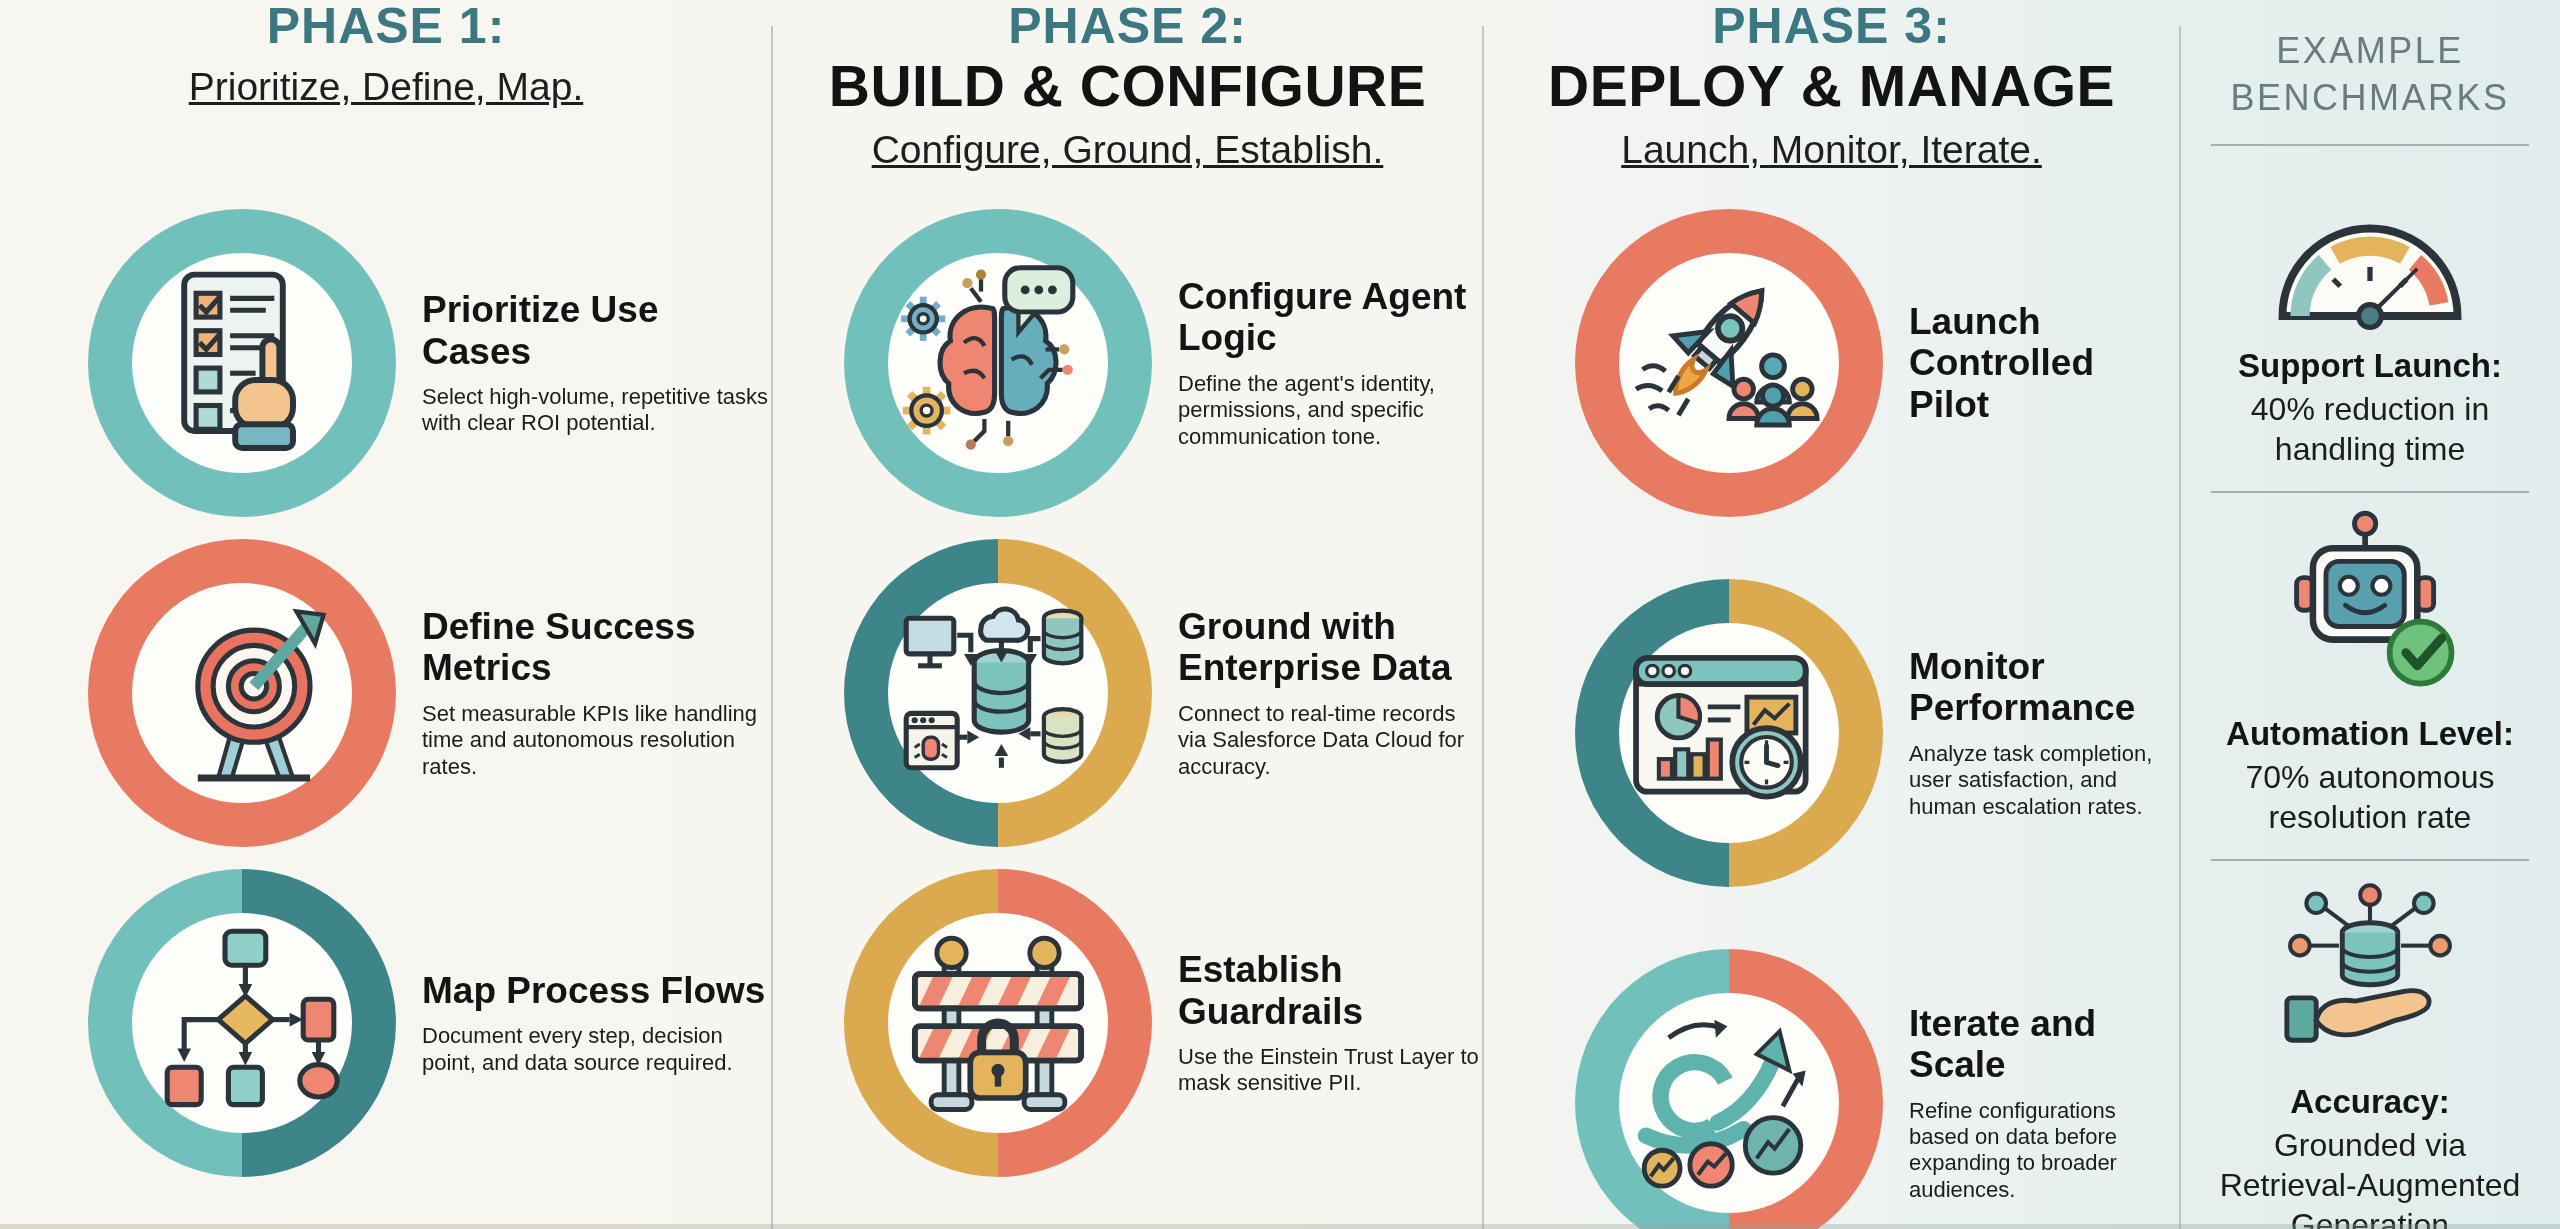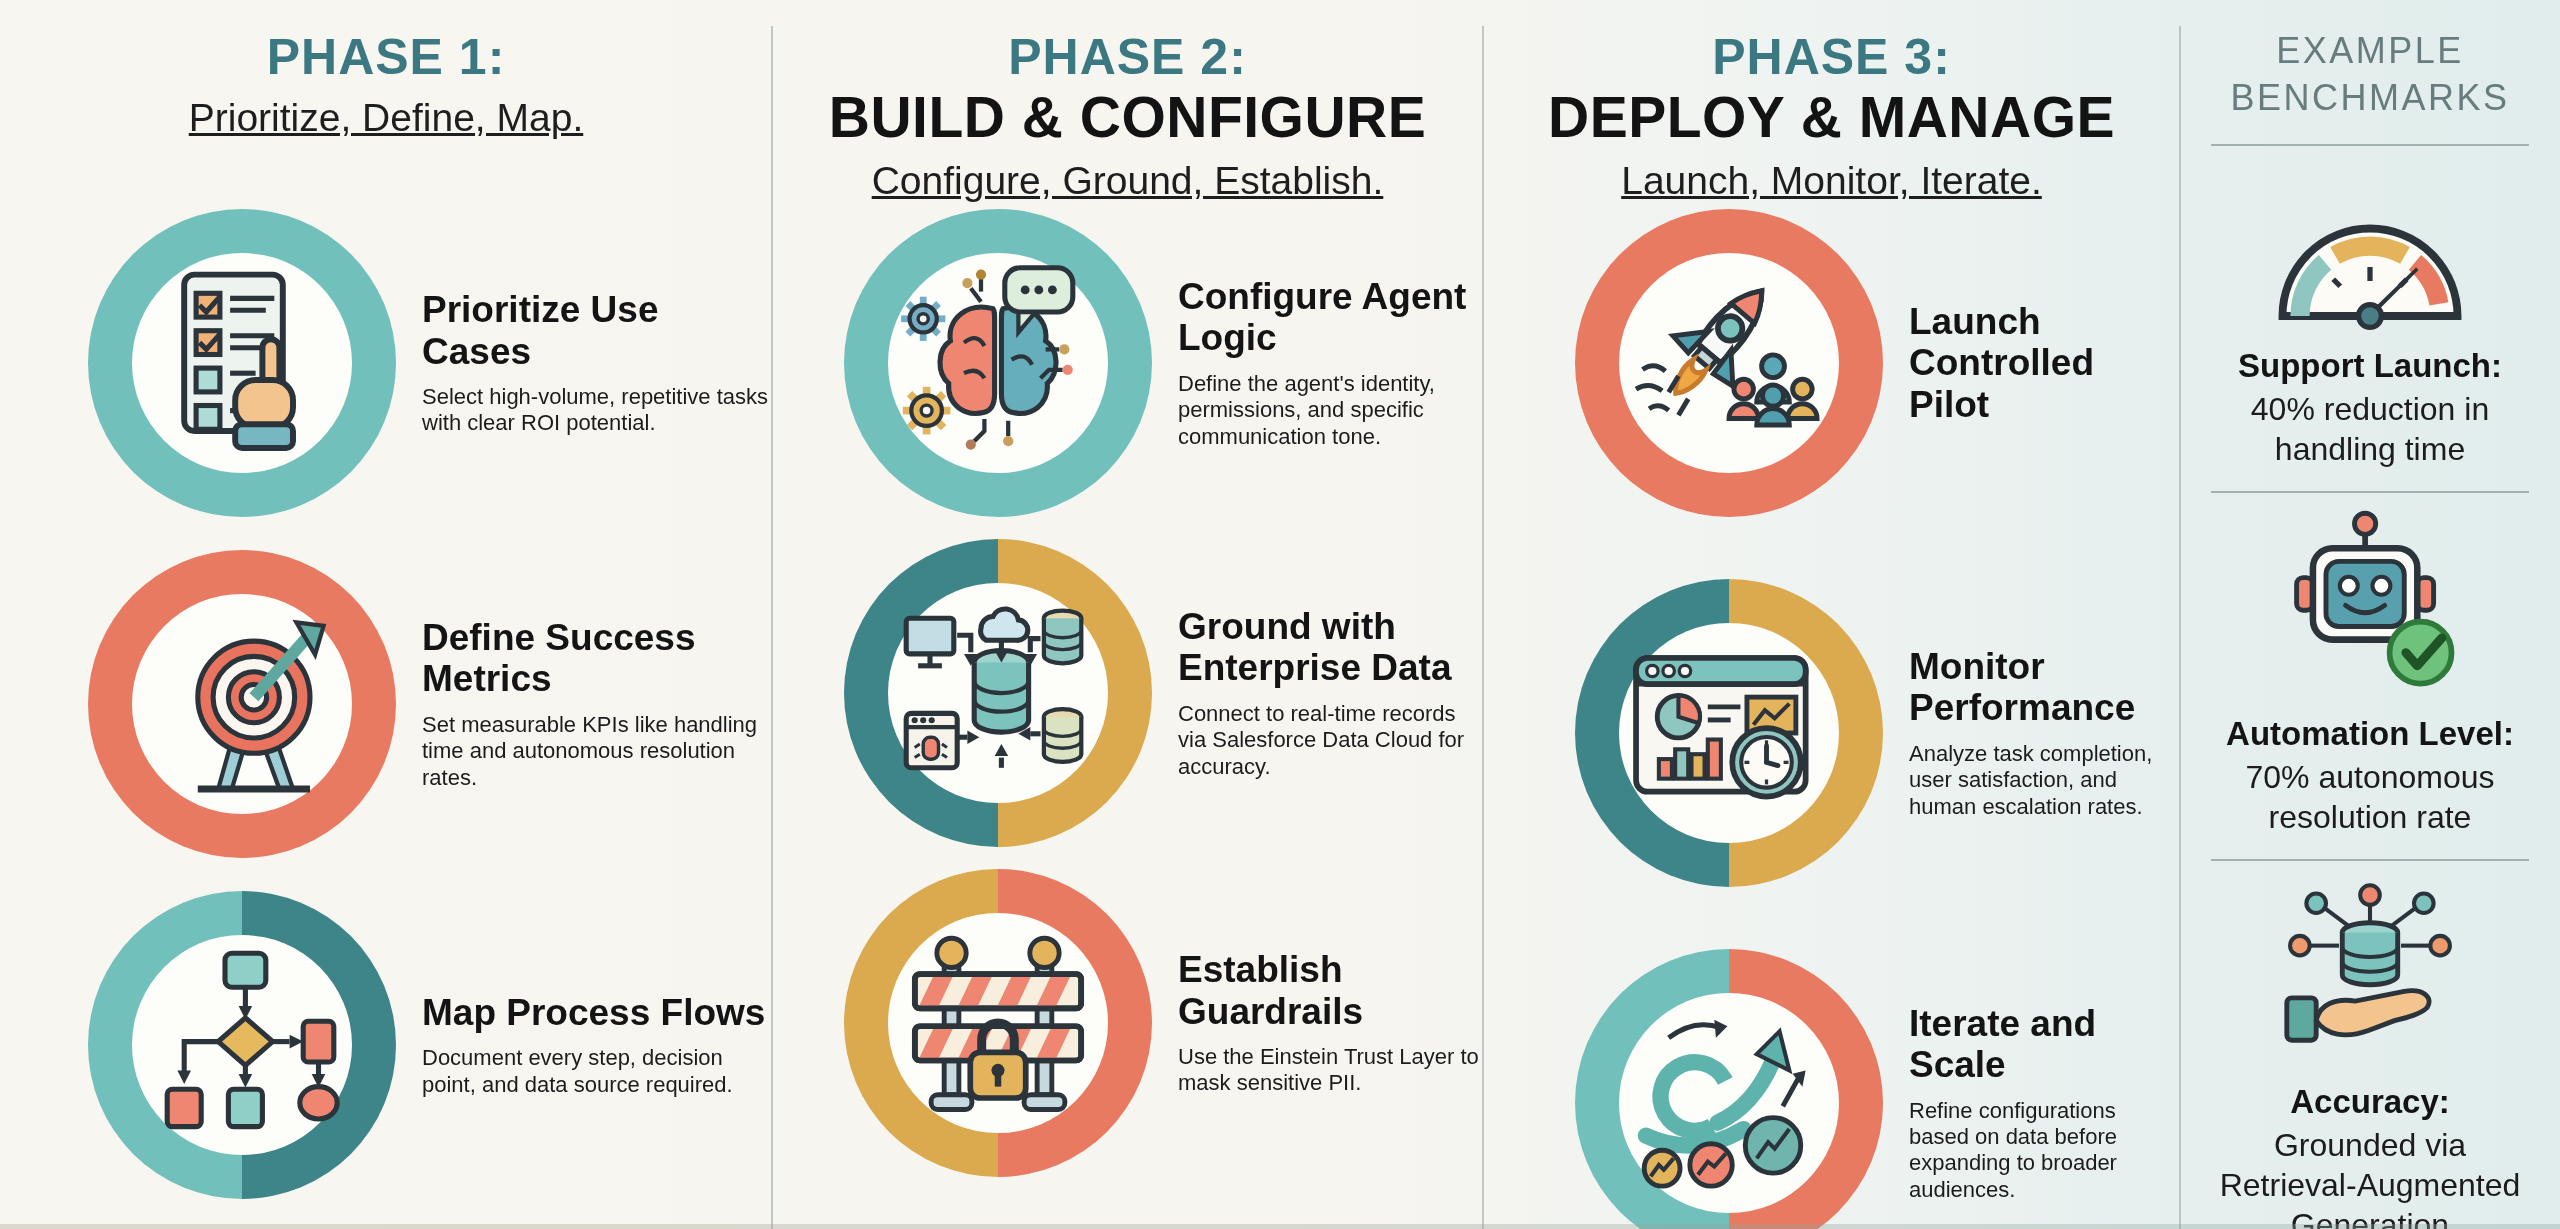--- a/index.html
+++ b/index.html
@@ -7,21 +7,21 @@
   .canvas{
     position:relative;width:2560px;height:1229px;overflow:hidden;box-sizing:border-box;
     background:linear-gradient(90deg,#f8f6f1 0%,#f7f5f0 52%,#eef3f1 72%,#e5efee 86%,#e1ecec 100%);
   }
   .cols{display:grid;grid-template-columns:772px 711px 697px 380px;height:100%;}
   .pcol{position:relative;box-sizing:border-box;}
   .pcol.divided::after{
     content:'';position:absolute;right:-1px;top:26px;bottom:36px;width:2px;
     background:#93a3a5;opacity:.55;
   }
-  .phead{height:198px;box-sizing:border-box;text-align:center;padding-top:31px;}
+  .phead{height:198px;box-sizing:border-box;text-align:center;padding-top:0;}
   .kicker{font-size:50px;font-weight:800;color:#3b7882;letter-spacing:1px;line-height:1.05;}
   .ptitle{font-size:57px;font-weight:800;color:#131313;letter-spacing:.5px;line-height:1.05;margin-top:4px;}
   .psub{font-size:39px;font-weight:400;color:#1e1e1e;margin-top:12px;text-decoration:underline;}
   .items{display:flex;flex-direction:column;}
   .item{height:330px;display:flex;align-items:center;}
   .ring{
     width:308px;height:308px;border-radius:50%;flex:none;position:relative;
     display:flex;align-items:center;justify-content:center;
   }
   .ring::after{content:'';position:absolute;inset:44px;background:#fdfdfa;border-radius:50%;}
@@ -43,21 +43,21 @@
 <body>
 
 <div class="canvas">
 <div class="cols">
 
   <div class="pcol divided">
     <div class="phead">
       <div class="kicker">PHASE 1:</div>
       <div class="psub">Prioritize, Define, Map.</div>
     </div>
-    <div class="items" style="padding-left:88px;gap:11px;">
+    <div class="items" style="padding-left:88px;">
 
       <div class="item">
         <div class="ring" style="background: conic-gradient(rgb(114, 192, 187) 0deg, rgb(114, 192, 187) 50%, rgb(114, 192, 187) 50%, rgb(114, 192, 187) 100%);">
           <svg width="204" height="204" viewBox="0 0 120 120">
             <rect x="26" y="8" width="58" height="92" rx="6" fill="#edf3ee" stroke="#2b343a" stroke-width="3.5"></rect>
             <rect x="33" y="19" width="14" height="14" fill="#f0b277" stroke="#2b343a" stroke-width="3"></rect>
             <path d="M35 26 l4 4 l8 -9" stroke="#2b343a" stroke-width="3" fill="none"></path>
             <rect x="33" y="41" width="14" height="14" fill="#f0b277" stroke="#2b343a" stroke-width="3"></rect>
             <path d="M35 48 l4 4 l8 -9" stroke="#2b343a" stroke-width="3" fill="none"></path>
             <rect x="33" y="63" width="14" height="14" fill="#aedbd6" stroke="#2b343a" stroke-width="3"></rect>

